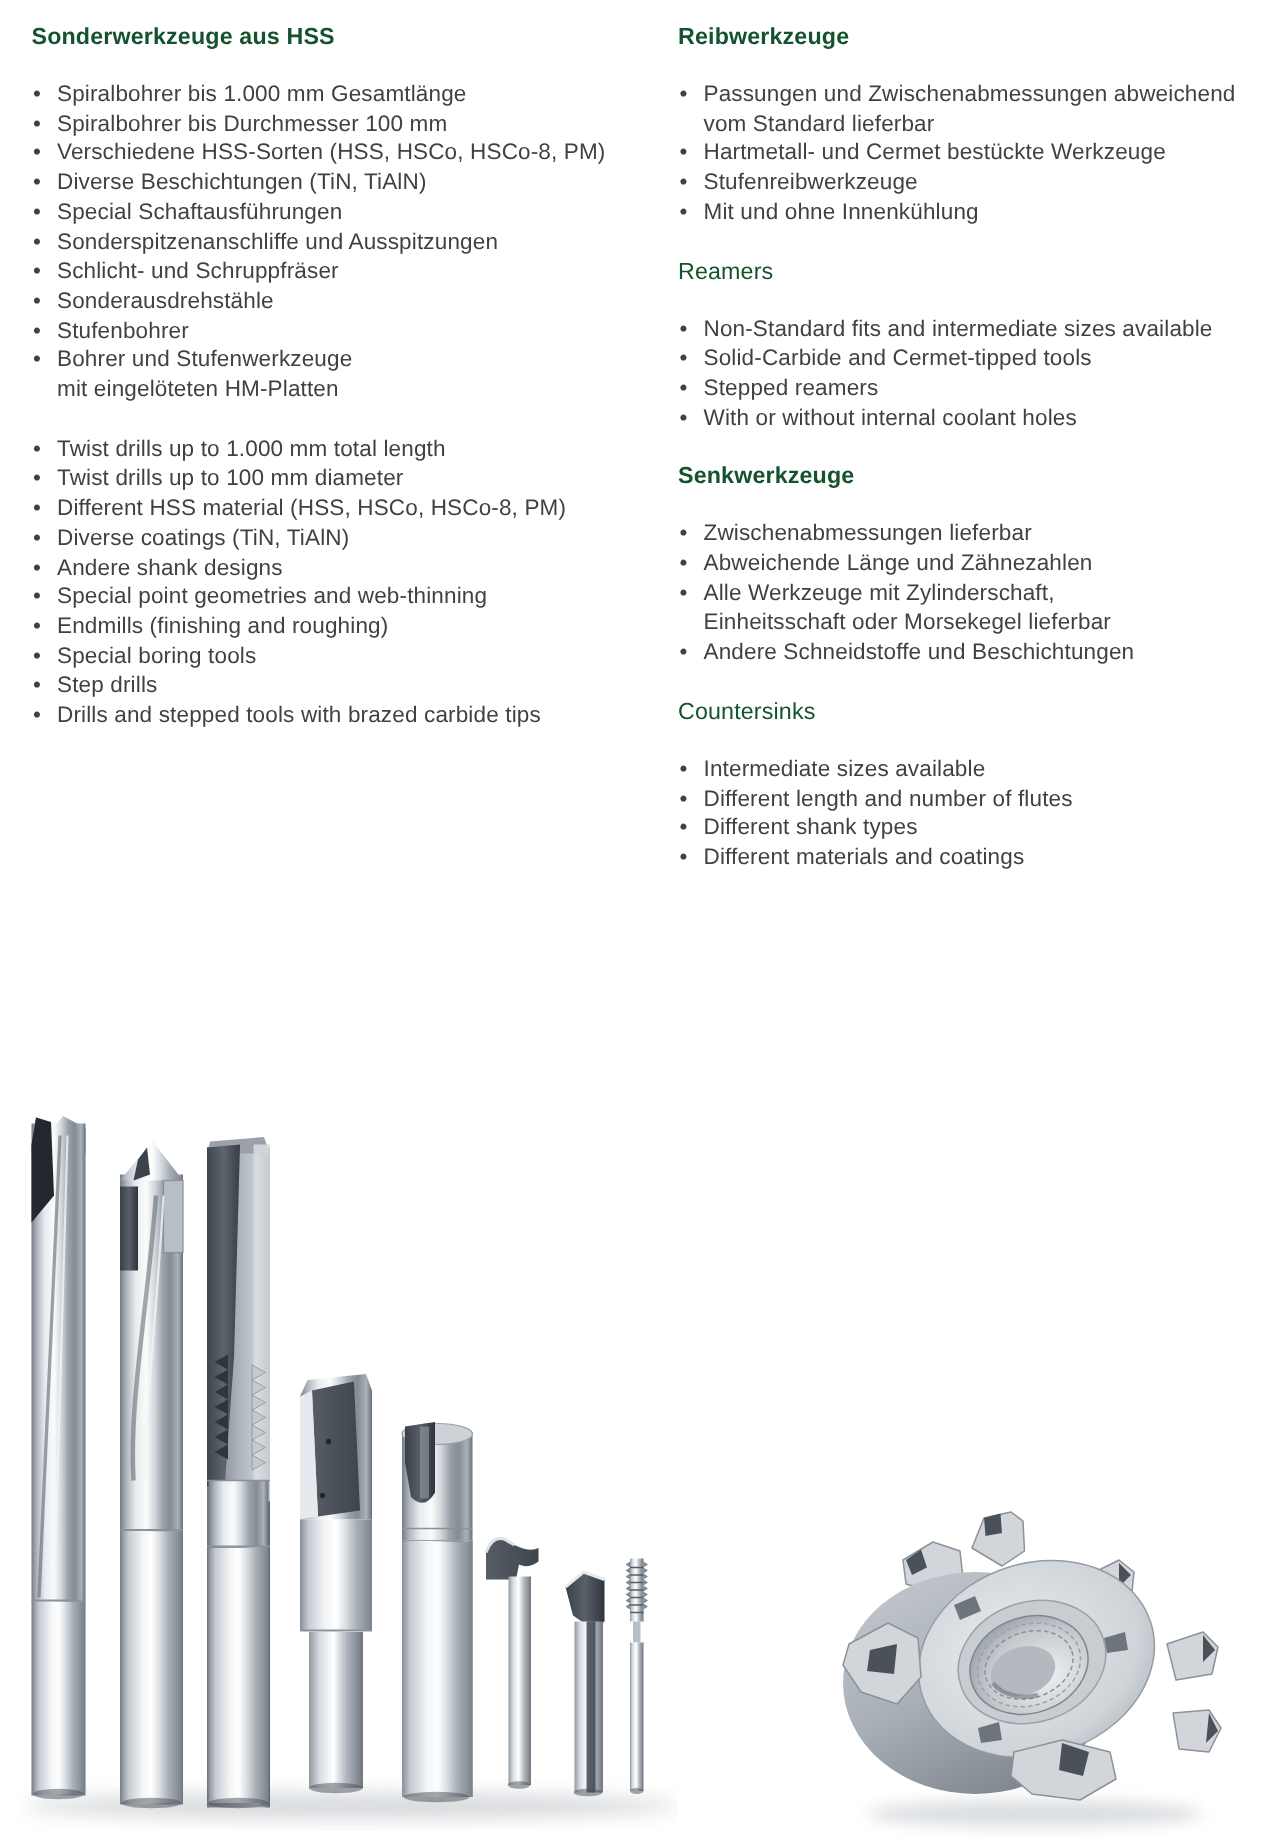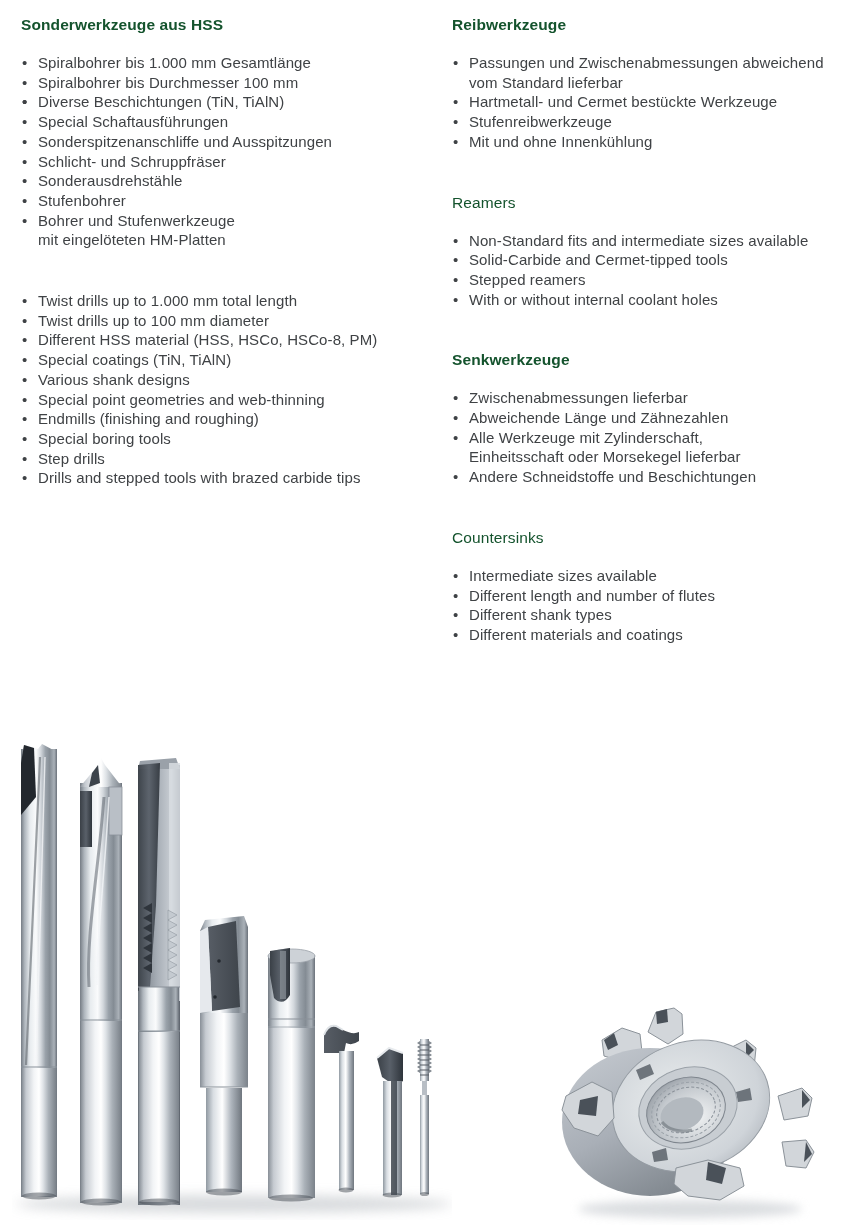--- a/index.html
+++ b/index.html
@@ -6,21 +6,21 @@
   body{
     width:850px;height:1230px;position:relative;overflow:hidden;
     background:#ffffff;color:#3f4245;
     font-family:"Liberation Sans", sans-serif;
     -webkit-font-smoothing:antialiased;
   }
   .col{position:absolute;top:15px;}
   .col-left{left:21px;width:422px;}
   .col-right{left:452px;width:392px;}
   section{display:block;}
-  section + section{margin-top:41px;}
+  section + section{margin-top:20px;}
   h2{
     margin:0 0 18px 0;font-size:15.5px;line-height:20px;
     font-weight:700;color:#14532d;letter-spacing:.1px;
   }
   h2.regular{font-weight:400;}
   ul{list-style:none;margin:0;padding:0;font-size:15px;line-height:19.7px;}
   li{position:relative;padding-left:17px;letter-spacing:.1px;}
   li .bullet{position:absolute;left:1px;top:0;font-size:15px;}
   figure{margin:0;position:absolute;}
   .fig-tools{left:12px;top:735px;width:440px;height:485px;}
@@ -28,38 +28,38 @@
 </style>
 </head>
 <body>
 
 <div class="col col-left">
     <section>
       <h2>Sonderwerkzeuge aus HSS</h2>
       <ul>
         <li><span class="bullet">•</span><span>Spiralbohrer bis 1.000 mm Gesamtlänge</span></li>
         <li><span class="bullet">•</span><span>Spiralbohrer bis Durchmesser 100 mm</span></li>
-        <li><span class="bullet">•</span></li>
+        <li><span class="bullet">•</span><span>Verschiedene HSS-Sorten (HSS, HSCo, HSCo-8, PM)</span></li>
         <li><span class="bullet">•</span><span>Diverse Beschichtungen (TiN, TiAlN)</span></li>
         <li><span class="bullet">•</span><span>Special Schaftausführungen</span></li>
         <li><span class="bullet">•</span><span>Sonderspitzenanschliffe und Ausspitzungen</span></li>
         <li><span class="bullet">•</span><span>Schlicht- und Schruppfräser</span></li>
         <li><span class="bullet">•</span><span>Sonderausdrehstähle</span></li>
         <li><span class="bullet">•</span><span>Stufenbohrer</span></li>
         <li><span class="bullet">•</span><span>Bohrer und Stufenwerkzeuge</span></li>
         <li><span>mit eingelöteten HM-Platten</span></li>
       </ul>
     </section>
     <section>
       <ul>
         <li><span class="bullet">•</span><span>Twist drills up to 1.000 mm total length</span></li>
         <li><span class="bullet">•</span><span>Twist drills up to 100 mm diameter</span></li>
         <li><span class="bullet">•</span><span>Different HSS material (HSS, HSCo, HSCo-8, PM)</span></li>
-        <li><span class="bullet">•</span><span>Special coatings (TiN, TiAlN)</span></li>
-        <li><span class="bullet">•</span><span>Various shank designs</span></li>
+        <li><span class="bullet">•</span><span>Diverse coatings (TiN, TiAlN)</span></li>
+        <li><span class="bullet">•</span><span>Andere shank designs</span></li>
         <li><span class="bullet">•</span><span>Special point geometries and web-thinning</span></li>
         <li><span class="bullet">•</span><span>Endmills (finishing and roughing)</span></li>
         <li><span class="bullet">•</span><span>Special boring tools</span></li>
         <li><span class="bullet">•</span><span>Step drills</span></li>
         <li><span class="bullet">•</span><span>Drills and stepped tools with brazed carbide tips</span></li>
       </ul>
     </section>
   </div>
 <div class="col col-right">
     <section>

